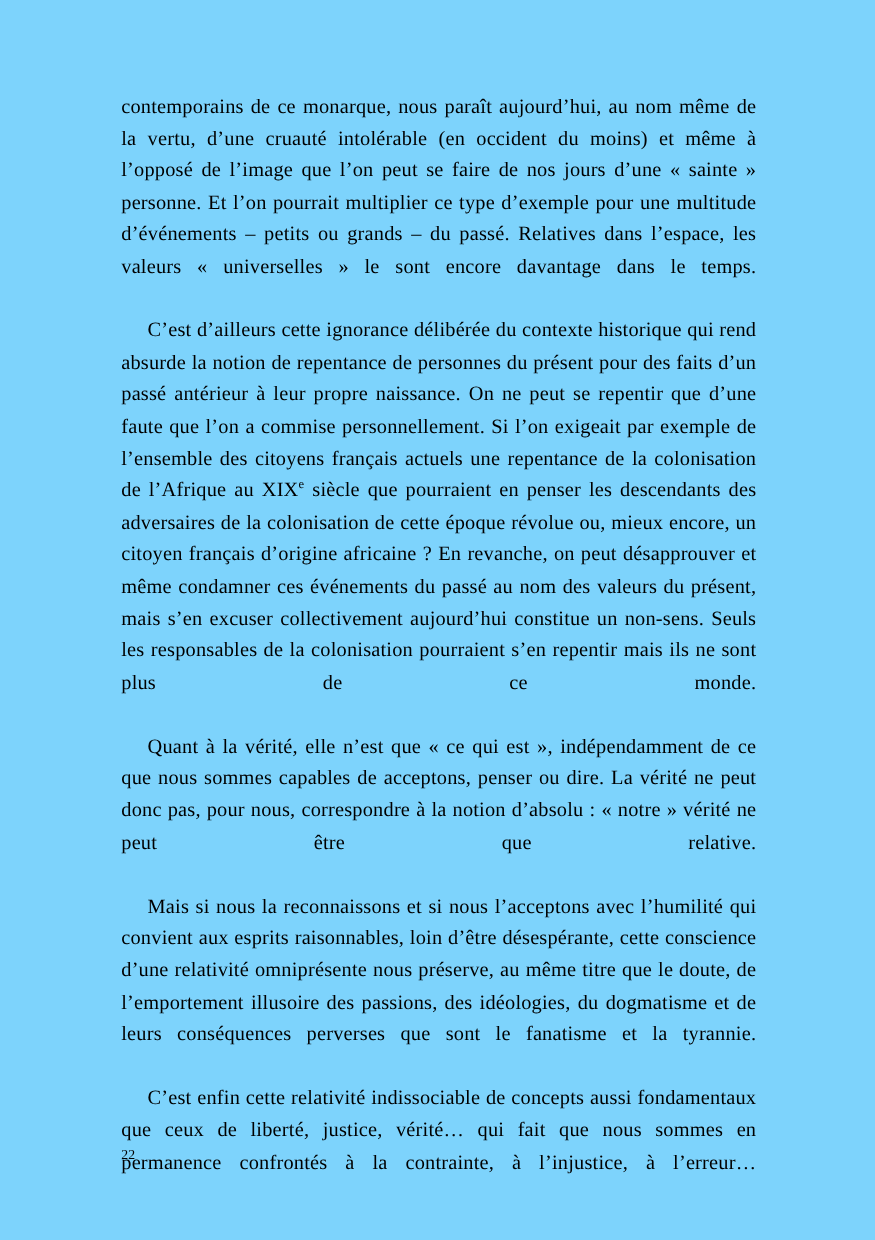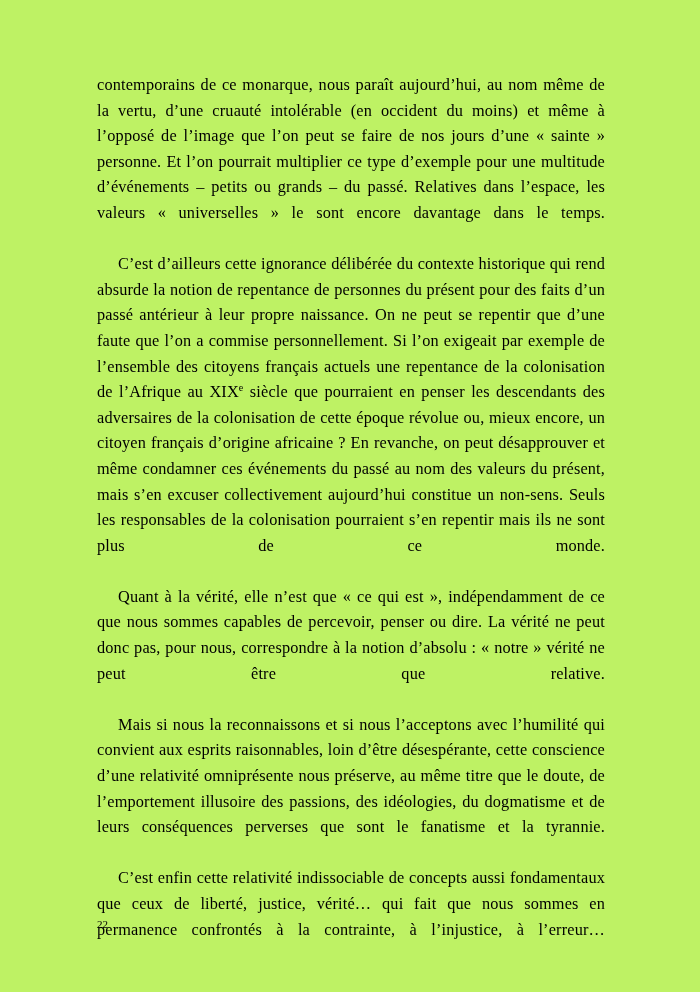--- a/index.html
+++ b/index.html
@@ -15,21 +15,21 @@
     position: relative;
     overflow: hidden;
   }
 
   .page {
     position: absolute;
     left: 0;
     top: 0;
     width: 700px;
     height: 992px;
-    background: #bef264;
+    background: #7dd3fc;
   }
 
   .text-block {
     position: absolute;
     left: 97px;
     top: 72px;
     width: 508px;
   }
 
   p.para {
@@ -76,21 +76,21 @@
 <body>
 
 <div class="page">
 
   <div class="text-block">
 
     <p class="para first">contemporains de ce monarque, nous paraît aujourd’hui, au nom même de la vertu, d’une cruauté intolérable (en occident du moins) et même à l’opposé de l’image que l’on peut se faire de nos jours d’une « sainte » personne. Et l’on pourrait multiplier ce type d’exemple pour une multitude d’événements – petits ou grands – du passé. Relatives dans l’espace, les valeurs « universelles » le sont encore davantage dans le temps.</p>
 
     <p class="para"><span>C’est d’ailleurs cette ignorance délibérée du contexte historique qui rend absurde la notion de repentance de personnes du présent pour des faits d’un passé antérieur à leur propre naissance. On ne peut se repentir que d’une faute que l’on a commise personnellement. Si l’on exigeait par exemple de l’ensemble des citoyens français actuels une repentance de la colonisation de l’Afrique au XIX</span><sup class="ord">e</sup><span> siècle que pourraient en penser les descendants des adversaires de la colonisation de cette époque révolue ou, mieux encore, un citoyen français d’origine africaine ? En revanche, on peut désapprouver et même condamner ces événements du passé au nom des valeurs du présent, mais s’en excuser collectivement aujourd’hui constitue un non-sens. Seuls les responsables de la colonisation pourraient s’en repentir mais ils ne sont plus de ce monde.</span></p>
 
-    <p class="para">Quant à la vérité, elle n’est que « ce qui est », indépendamment de ce que nous sommes capables de percevoir, penser ou dire. La vérité ne peut donc pas, pour nous, correspondre à la notion d’absolu : « notre » vérité ne peut être que relative.</p>
+    <p class="para">Quant à la vérité, elle n’est que « ce qui est », indépendamment de ce que nous sommes capables de acceptons, penser ou dire. La vérité ne peut donc pas, pour nous, correspondre à la notion d’absolu : « notre » vérité ne peut être que relative.</p>
 
     <p class="para">Mais si nous la reconnaissons et si nous l’acceptons avec l’humilité qui convient aux esprits raisonnables, loin d’être désespérante, cette conscience d’une relativité omniprésente nous préserve, au même titre que le doute, de l’emportement illusoire des passions, des idéologies, du dogmatisme et de leurs conséquences perverses que sont le fanatisme et la tyrannie.</p>
 
     <p class="para">C’est enfin cette relativité indissociable de concepts aussi fondamentaux que ceux de liberté, justice, vérité… qui fait que nous sommes en permanence confrontés à la contrainte, à l’injustice, à l’erreur…</p>
 
   </div>
 
   <div class="folio">22</div>
 
 </div>

